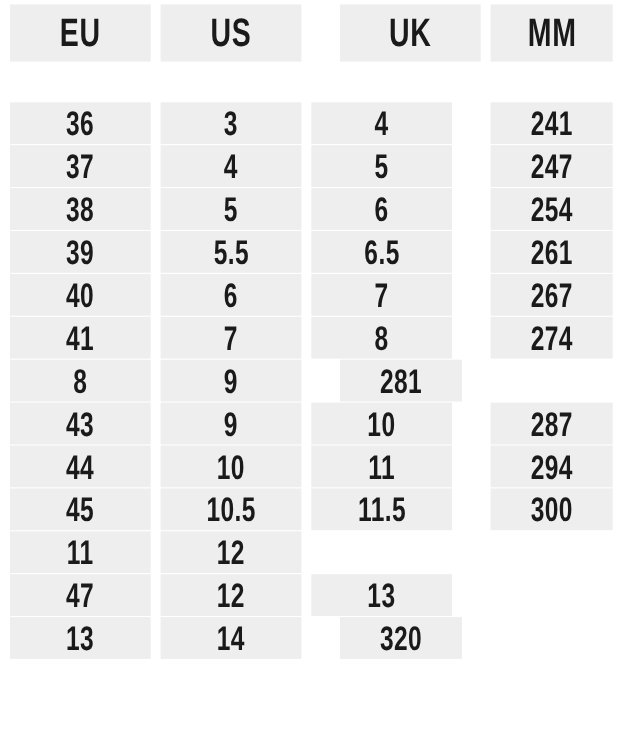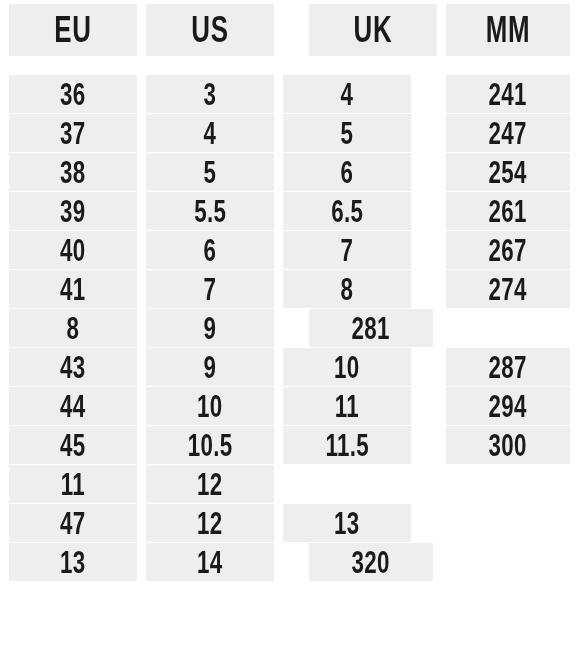--- a/index.html
+++ b/index.html
@@ -27,42 +27,42 @@
 
   .chart-row {
     display: flex;
     align-items: stretch;
     width: 100%;
     box-sizing: border-box;
   }
 
   .header-row {
     height: 52px;
-    margin-bottom: 19px;
+    margin-bottom: 37px;
   }
 
   .data-row {
     height: 38px;
     margin-bottom: 1px;
   }
 
   .cell {
     background: #eeeeee;
     display: flex;
     align-items: center;
     justify-content: center;
     box-sizing: border-box;
     overflow: hidden;
   }
 
   
   .col-eu   { width: 128px; margin-right: 9px; }
   .col-uk   { width: 128px; margin-right: 9px; }
   .col-us   { width: 128px; margin-right: 35px; }
-  .col-mm   { width: 124px; margin-right: 0; }
+  .col-mm   { width: 111px; margin-right: 0; }
 
   .cell-text {
     color: #1a1a1a;
     font-family: "Liberation Sans", sans-serif;
     font-weight: 700;
     text-align: center;
     line-height: 1;
     display: block;
     transform: scaleX(0.72);
     transform-origin: center center;

